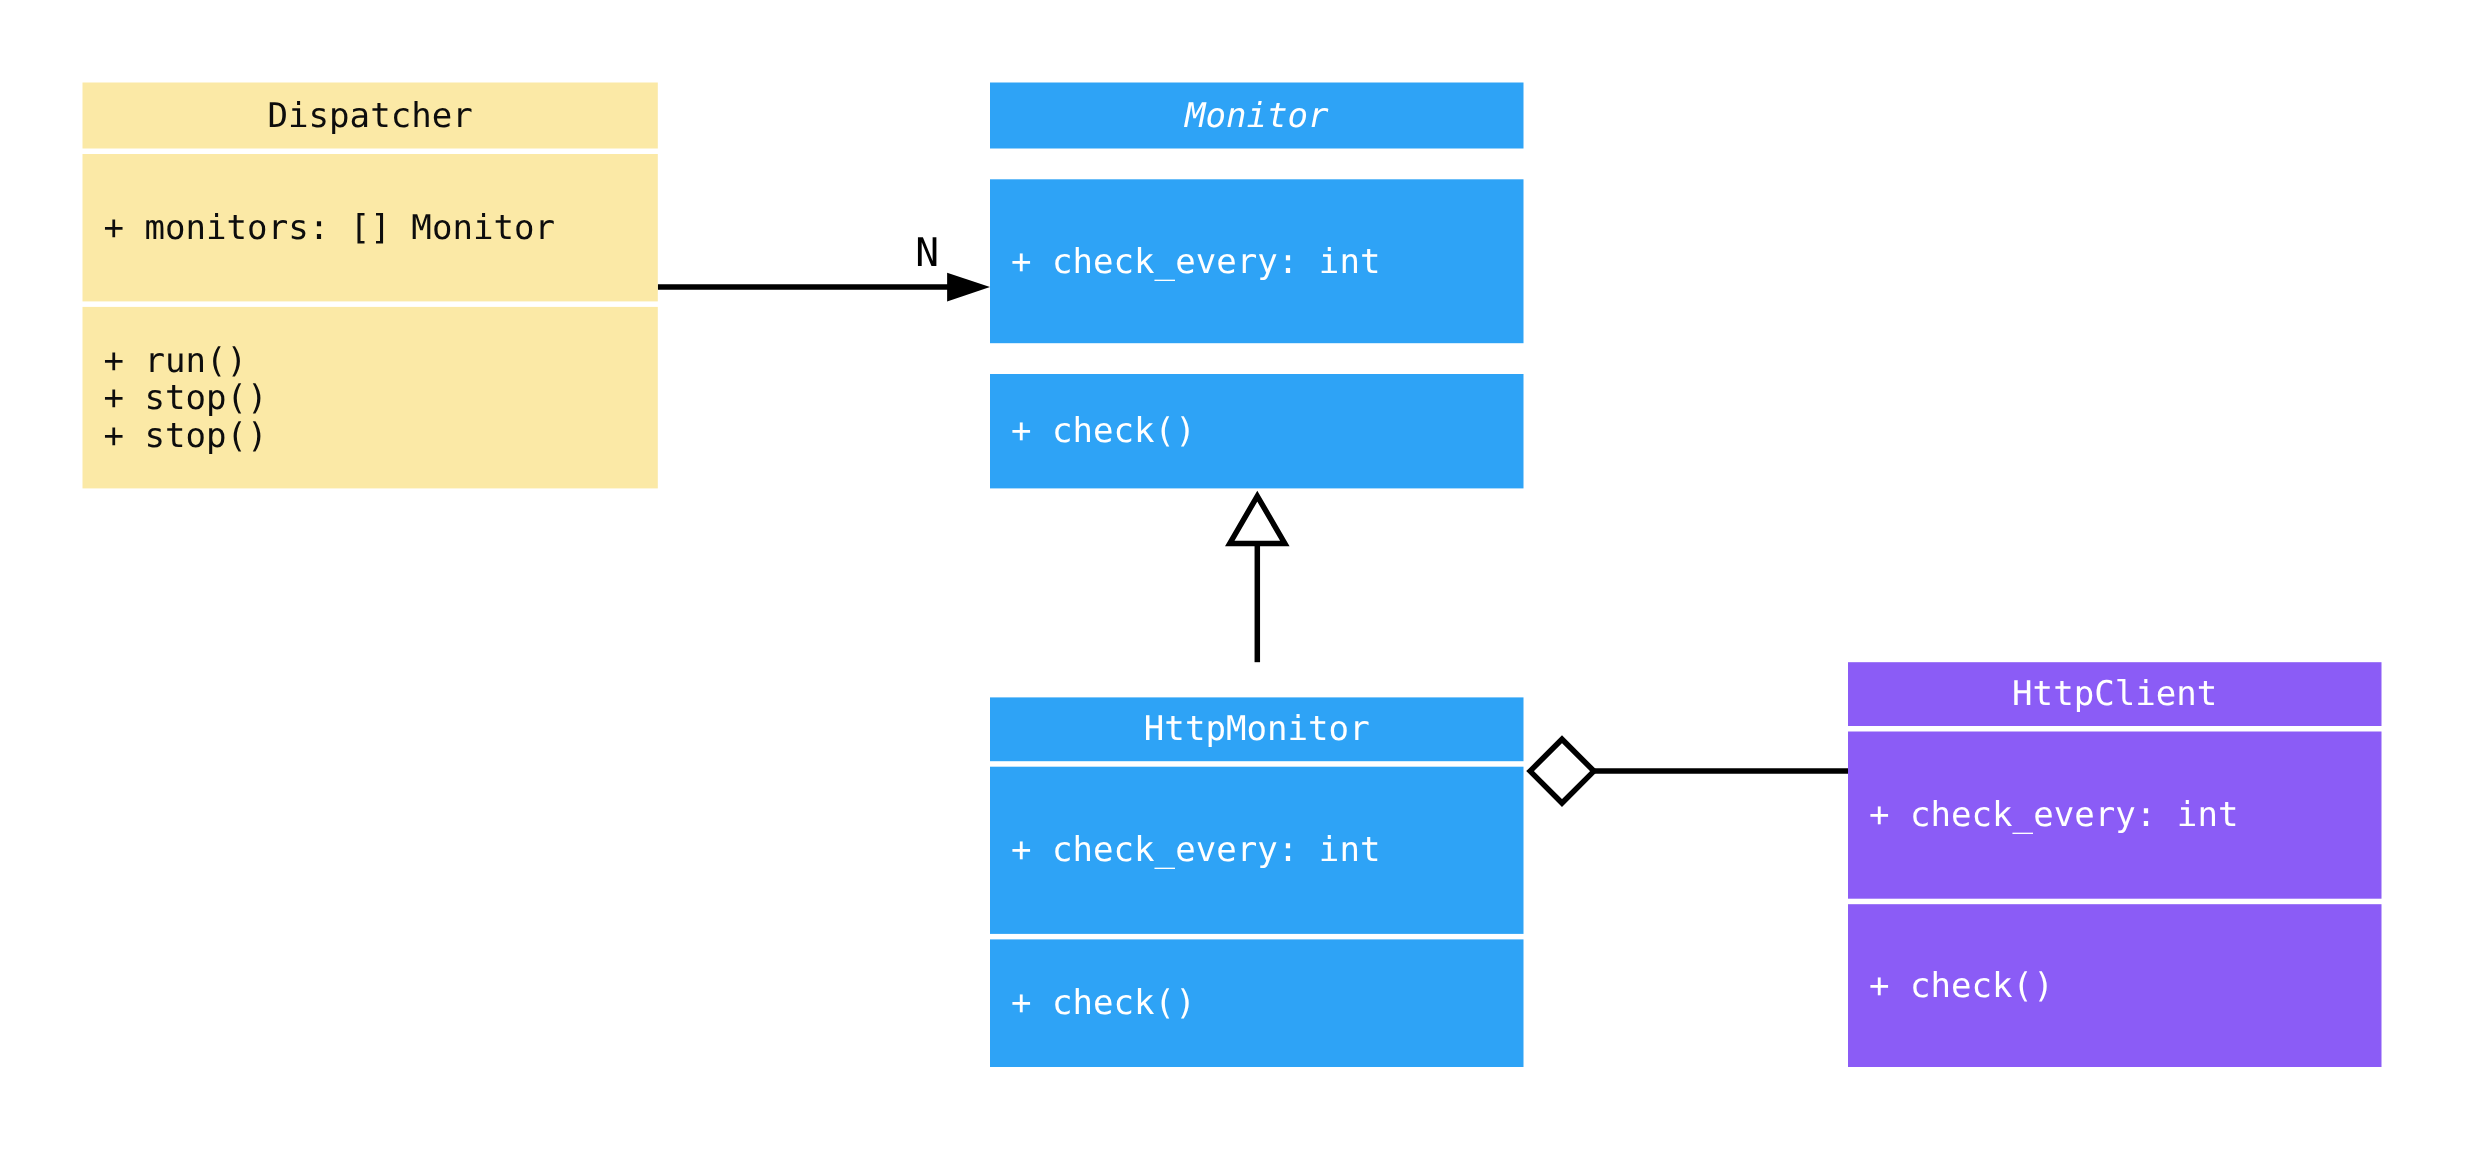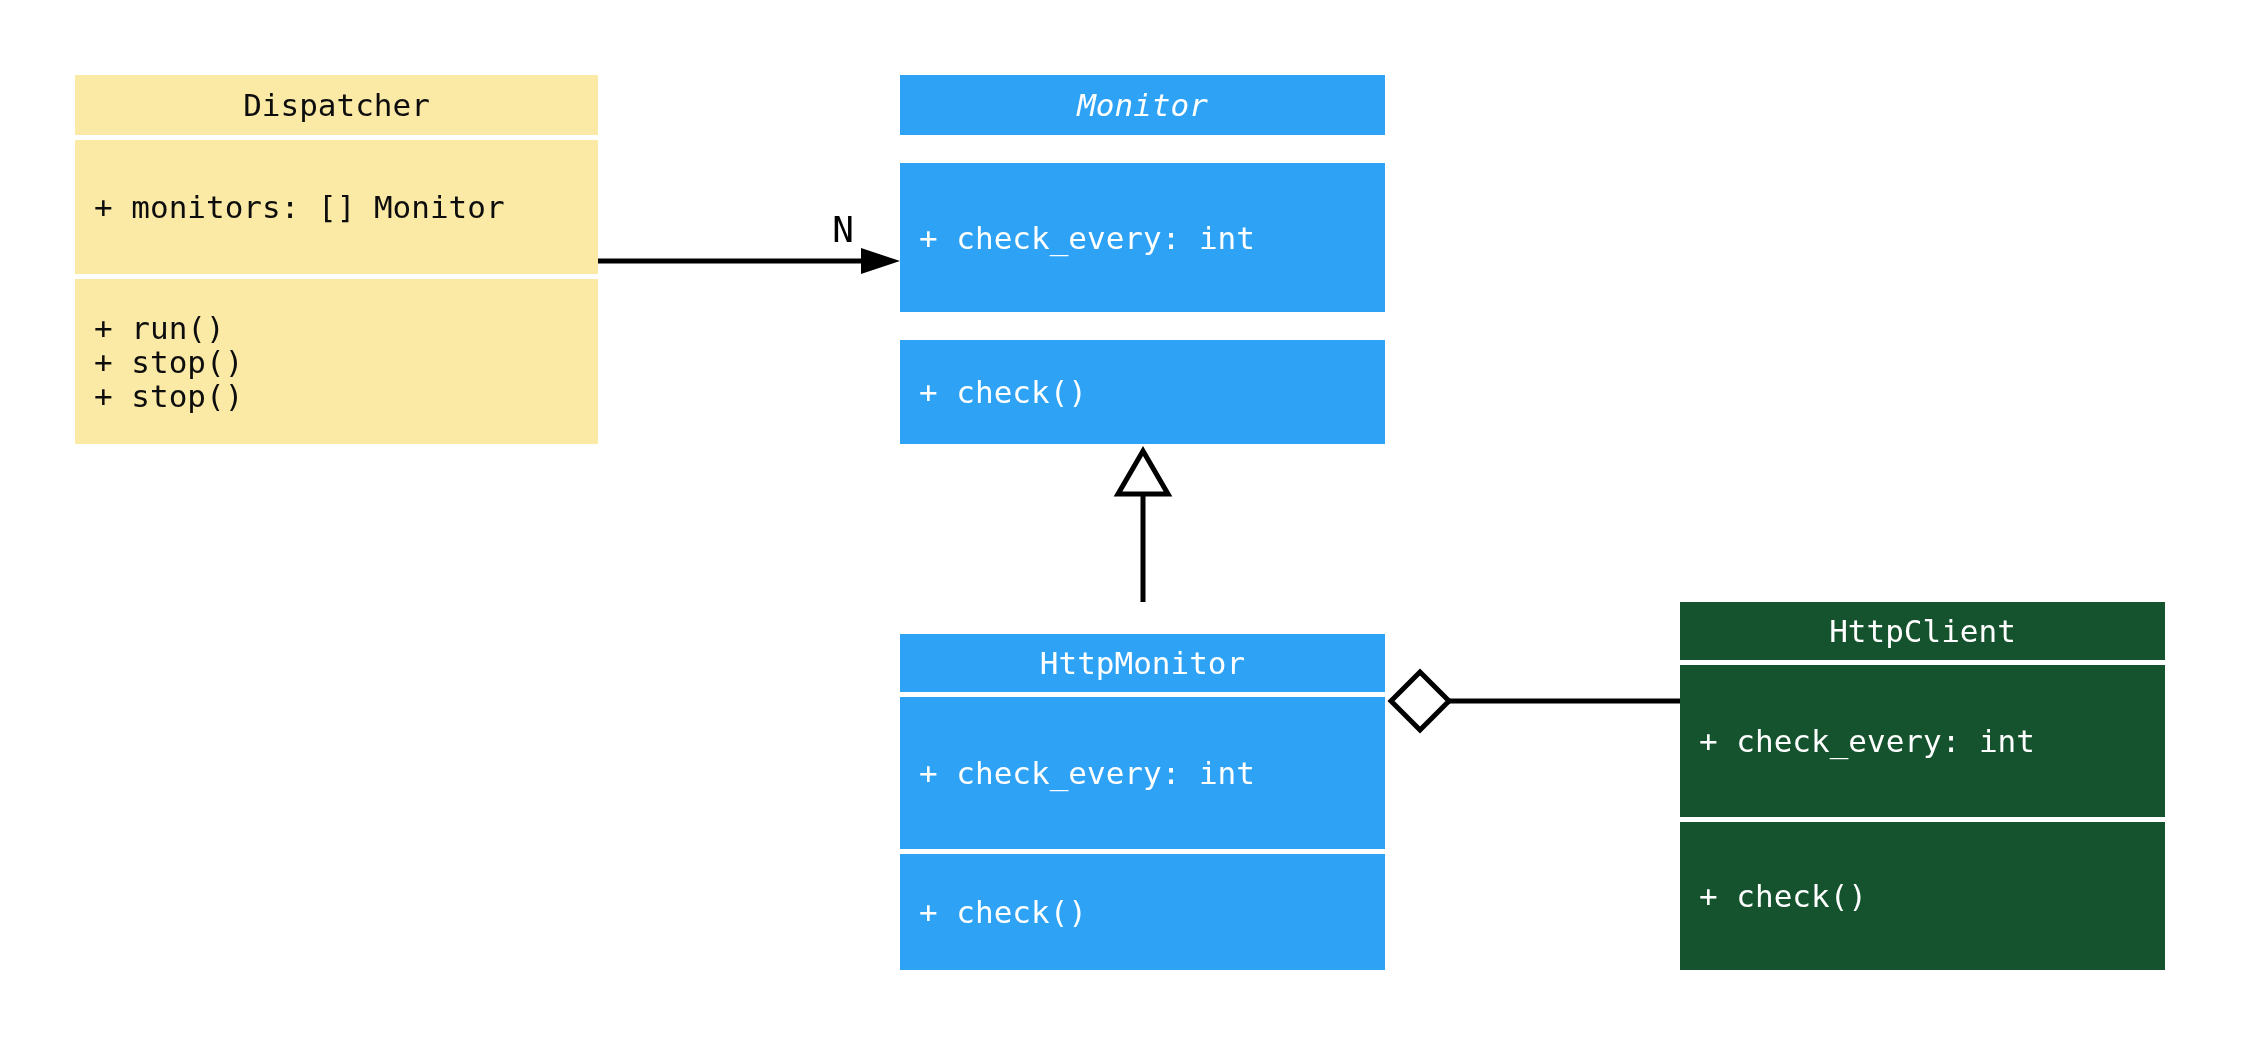--- a/index.html
+++ b/index.html
@@ -30,21 +30,21 @@
     letter-spacing:0;
   }
   .sec.body-sec {
     padding-left:19px;
     line-height:34px;
   }
   .sec.methods-sec { flex:1; }
 
   .c-yellow .sec { background:#fbe9a6; color:#0d0d0d; }
   .c-blue   .sec { background:#2ea3f6; color:#ffffff; }
-  .c-green  .sec { background:#14532d; color:#ffffff; }
+  .c-green  .sec { background:#8b5cf6; color:#ffffff; }
 
   .abstract-title { font-style:italic; }
 
   svg.overlay { position:absolute; left:0; top:0; width:2244px; height:1048px; }
   .edge-line { stroke:#000000; stroke-width:5; fill:none; }
   .edge-fill-head { fill:#000000; stroke:none; }
   .edge-hollow { fill:#ffffff; stroke:#000000; stroke-width:5; }
   .edge-label {
     font-family:"DejaVu Sans Mono","Liberation Mono",monospace;
     font-size:36px;

